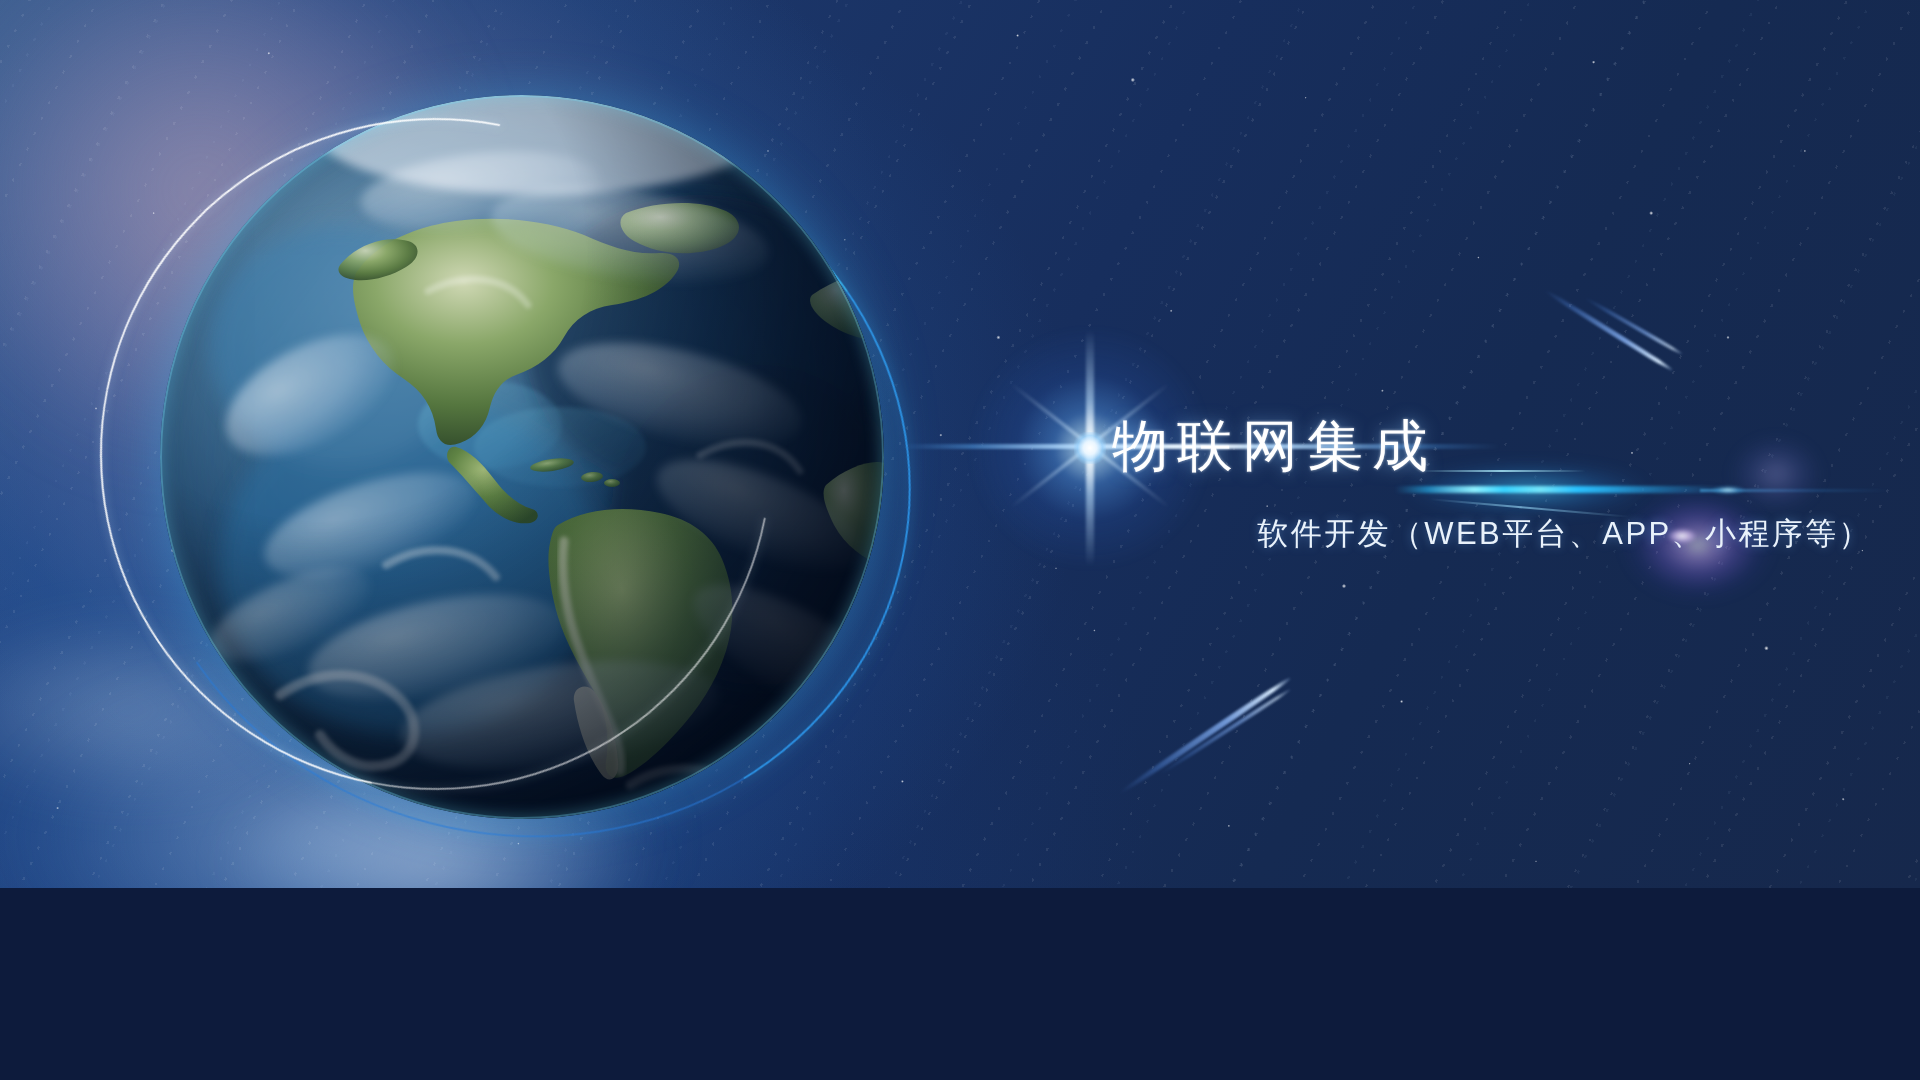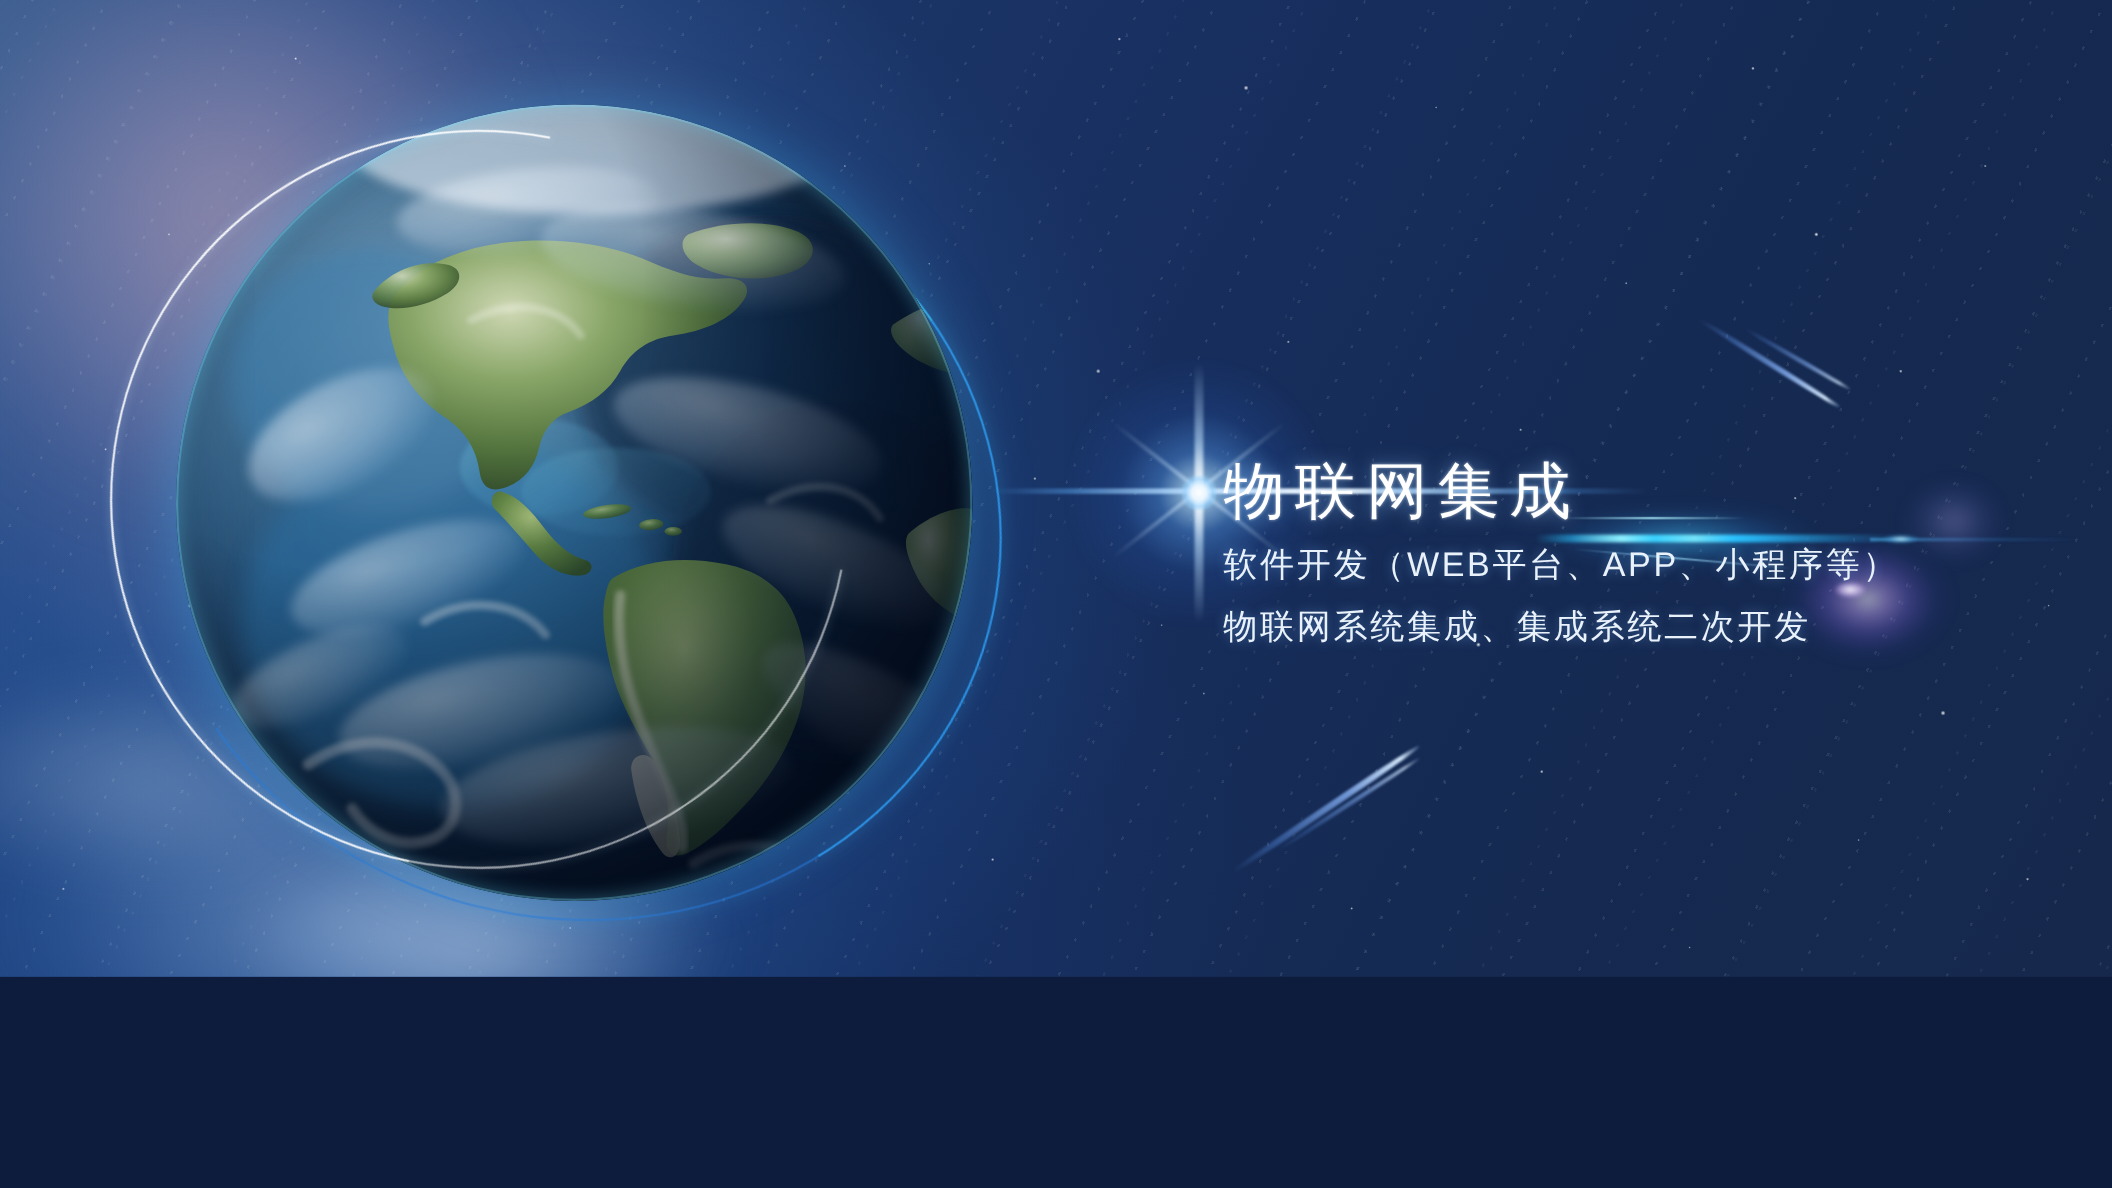--- a/index.html
+++ b/index.html
@@ -315,21 +315,21 @@
   }
   .sub-line {
     font-size:31px;
     line-height:1.1;
     letter-spacing:2.4px;
     color:#e9f2fb;
     font-weight:400;
     white-space:nowrap;
     text-shadow:0 0 10px rgba(120,185,255,0.45);
   }
-  #sub-1 { margin-top:22px; }
+  #sub-1 { margin-top:42px;text-align:right; }
   #sub-2 { margin-top:22px; }
 </style>
 </head>
 <body>
 
 <div id="banner">
 
   <div class="nebula" id="nebula-top-left"></div>
   <div class="nebula" id="nebula-bottom-left"></div>
   <div class="nebula" id="nebula-left-haze"></div>
@@ -495,16 +495,15 @@
   <div class="flare" id="flare-streak-tail"></div>
   <div class="flare" id="flare-streak-dot"></div>
 
   <div class="flare" id="flare-violet-2"></div>
   <div class="flare" id="flare-violet"></div>
   <div class="flare" id="flare-violet-core"></div>
 
   <div id="copy">
     <div id="heading">物联网集成</div>
     <div class="sub-line" id="sub-1">软件开发（WEB平台、APP、小程序等）</div>
-    <div class="sub-line" id="sub-2">物联网系统集成、集成系统二次开发</div>
   </div>
 
 </div>
 
 </body></html>

